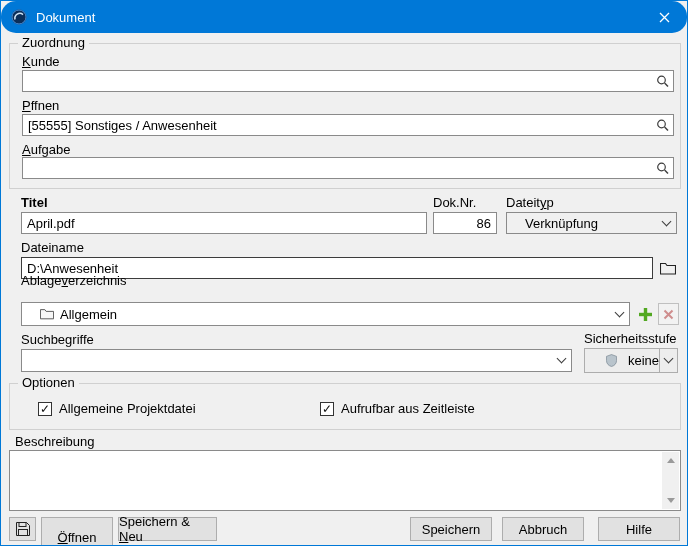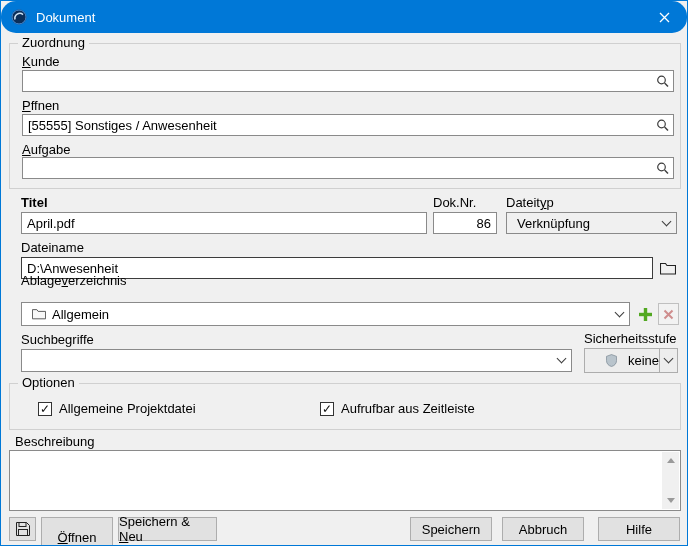--- a/index.html
+++ b/index.html
@@ -32,21 +32,21 @@
     width:100%; height:100%; border:1px solid #8a8a8a; background:#fff;
     font:13px "Liberation Sans", sans-serif; padding:2px 5px; outline:none;
   }
   .field input.pad-r { padding-right:4px; }
   .icon-right {
     position:absolute; right:5px; top:50%; transform:translateY(-50%);
     display:flex; align-items:center;
   }
   .combo {
     position:absolute; border:1px solid #8a8a8a; background:#fff;
-    display:flex; align-items:center; gap:6px; padding:0 24px 0 10px;
+    display:flex; align-items:center; gap:6px; padding:0 24px 0 18px;
     cursor:default; overflow:hidden; white-space:nowrap;
   }
   .combo.gray { background:#f0f0f0; }
   .chev-wrap {
     position:absolute; right:0; top:0; width:20px; height:100%;
     display:flex; align-items:center; justify-content:center;
   }
   .chev {
     width:7px; height:7px; border-right:1.4px solid #3c3c3c;
     border-bottom:1.4px solid #3c3c3c; transform:rotate(45deg); margin-top:-4px;

